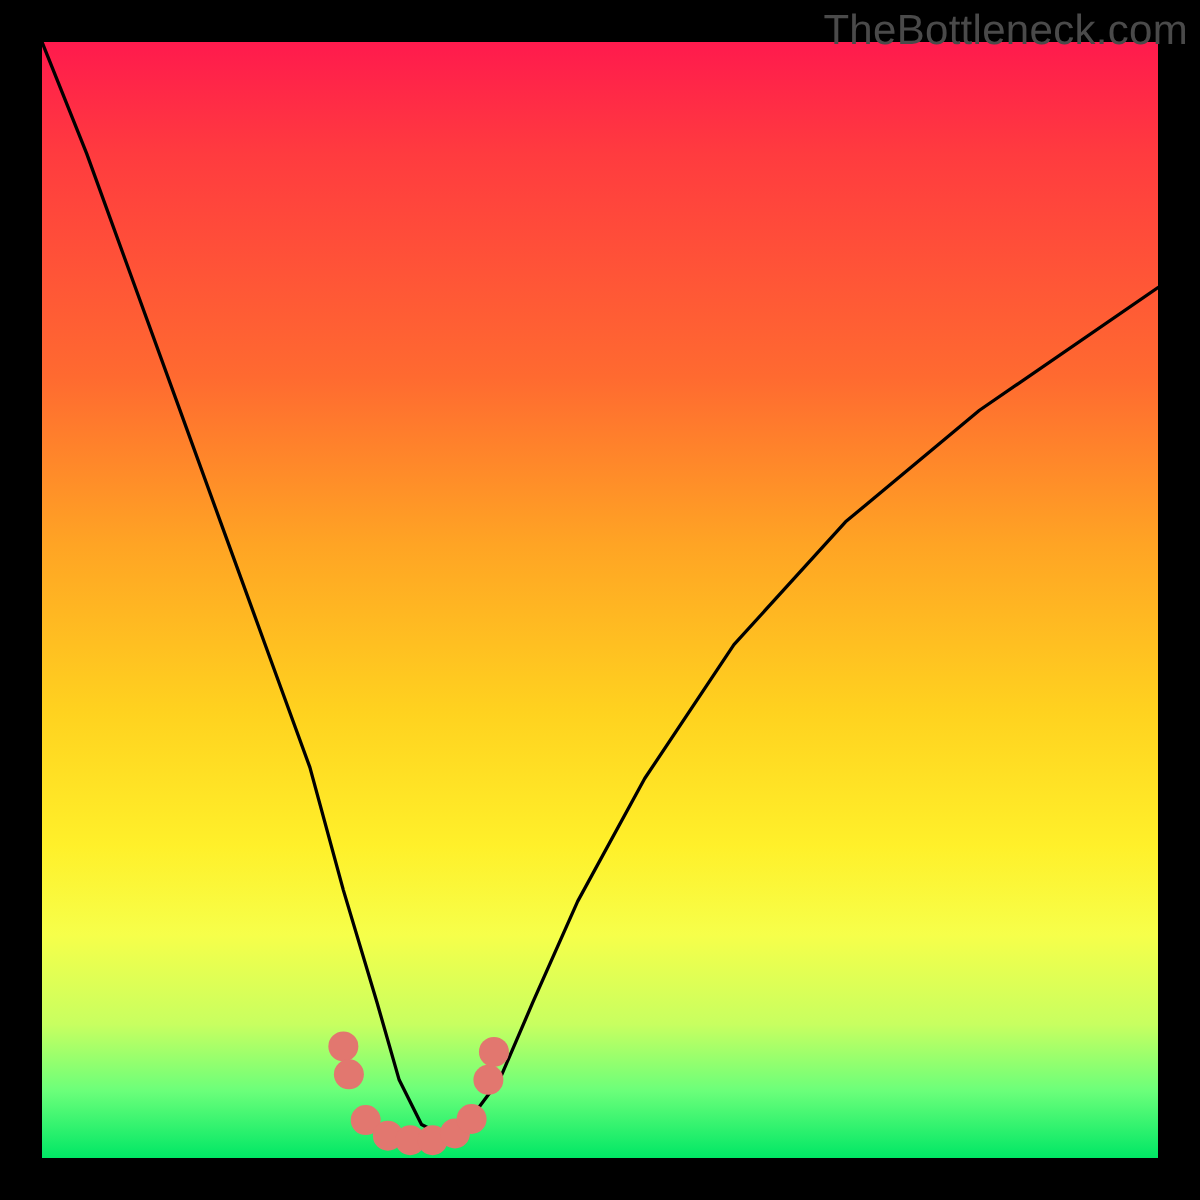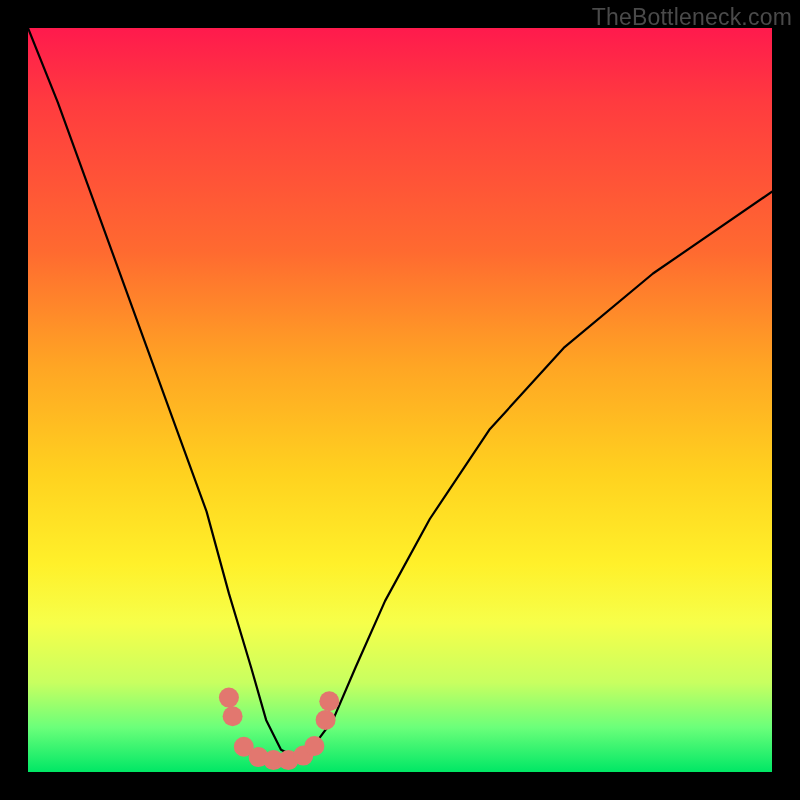--- a/index.html
+++ b/index.html
@@ -37,21 +37,21 @@
       #f6ff4a 80%,
       #c8ff60 88%,
       #6bff7a 94%,
       #00e765 100%
     );
   }
   .watermark {
     position: absolute;
     top: 4px;
     right: 8px;
-    font-size: 23px;
+    font-size: 28px;
     font-weight: 500;
     color: #4a4a4a;
     letter-spacing: 0.2px;
     font-family: Arial, sans-serif;
   }
   svg.curves {
     position: absolute;
     left: 0;
     top: 0;
     width: 744px;

